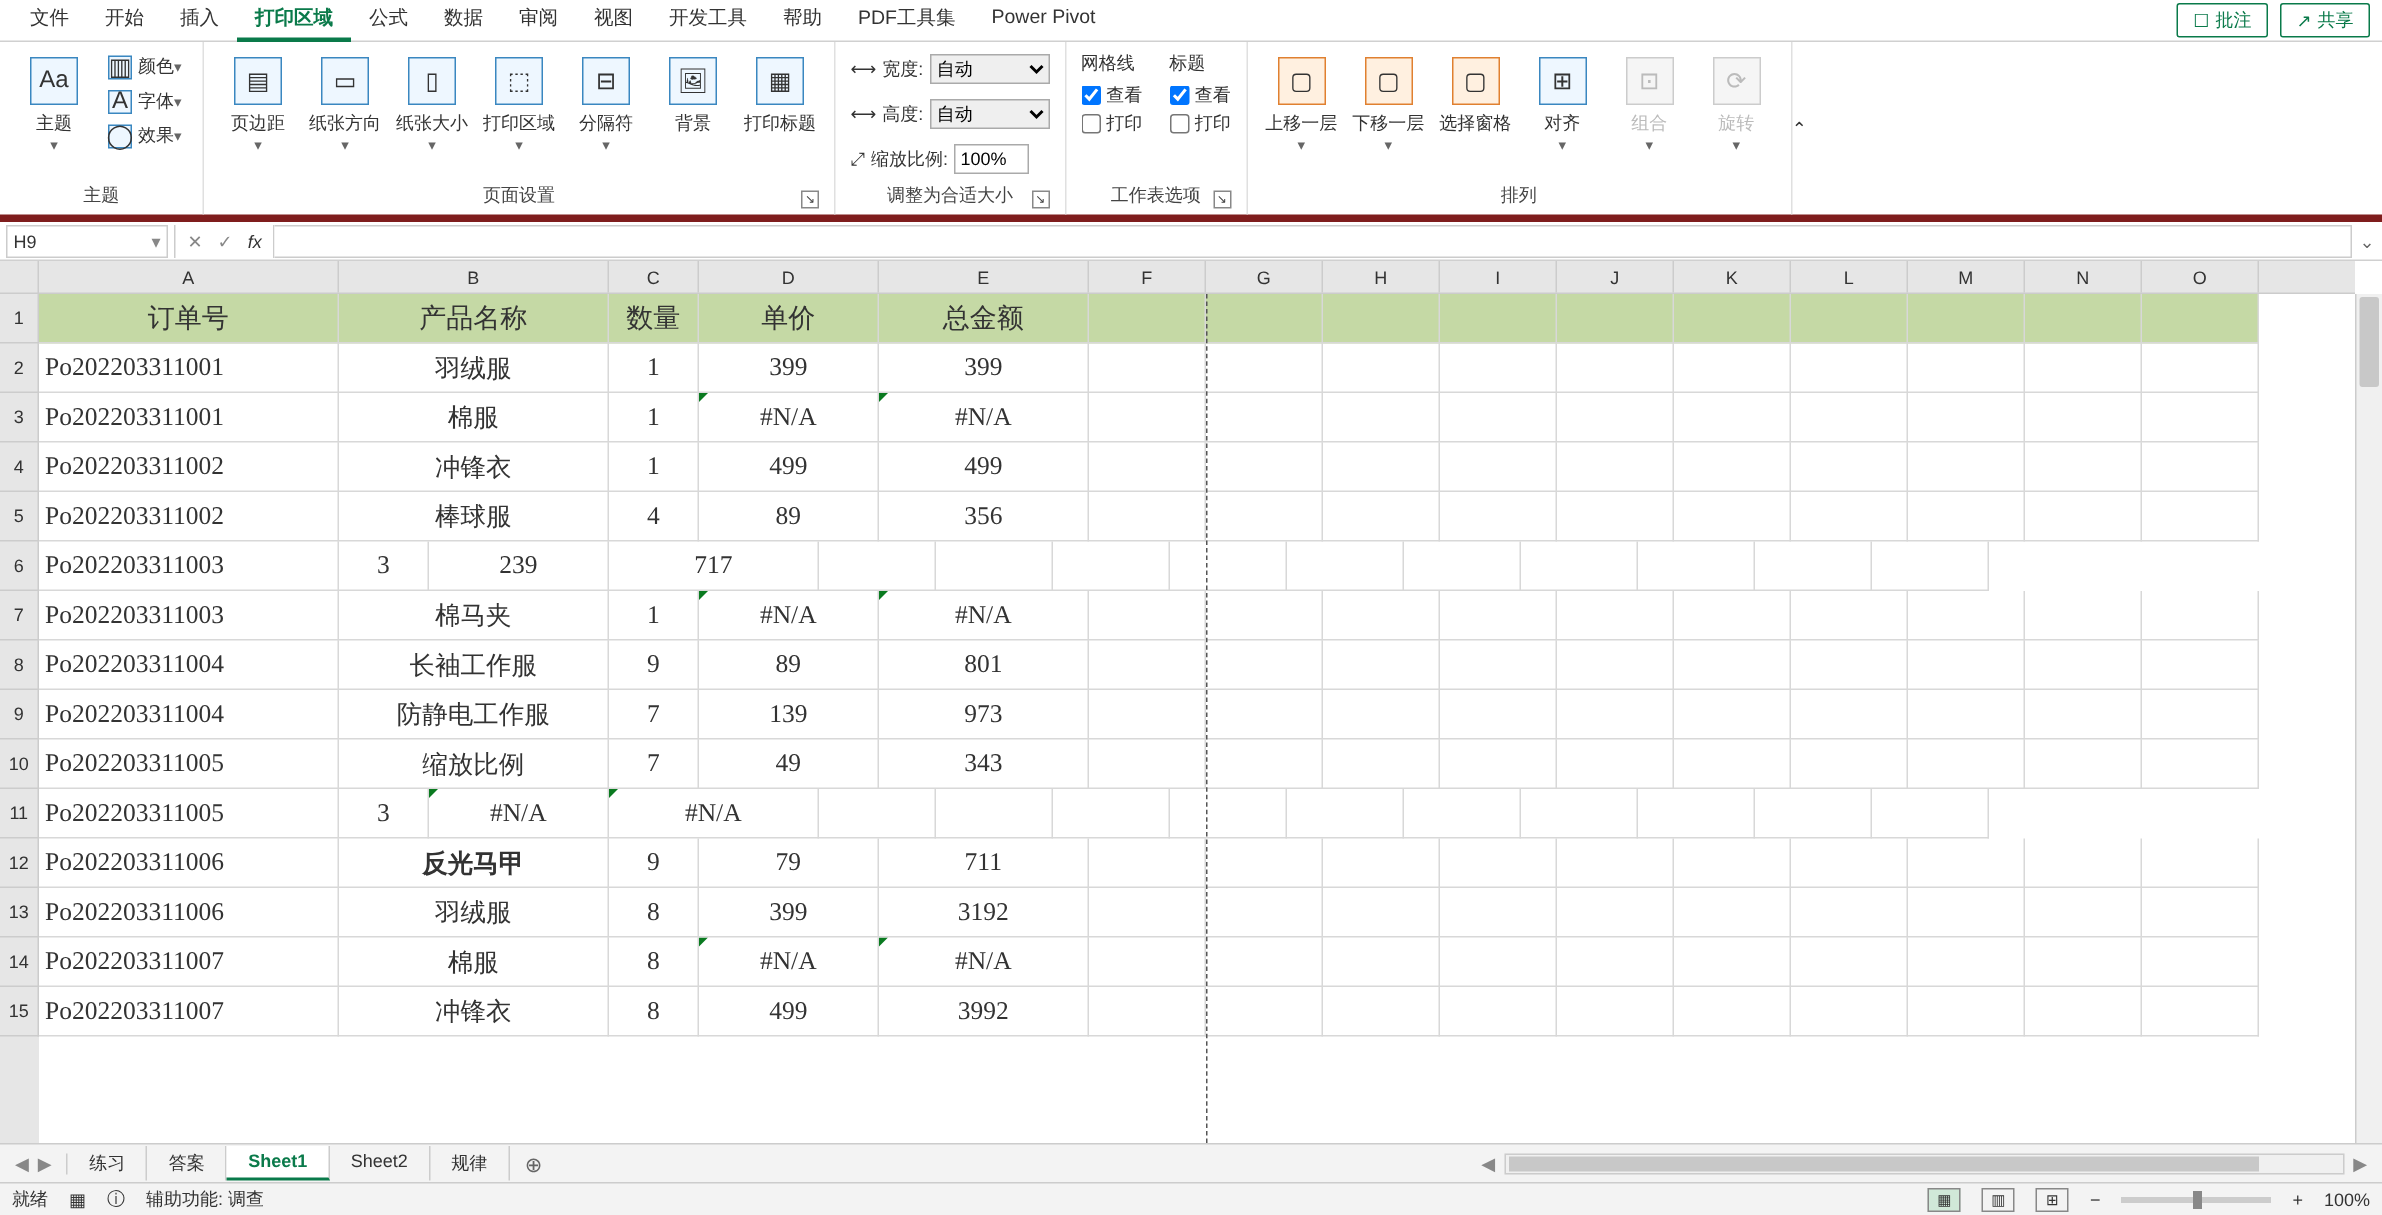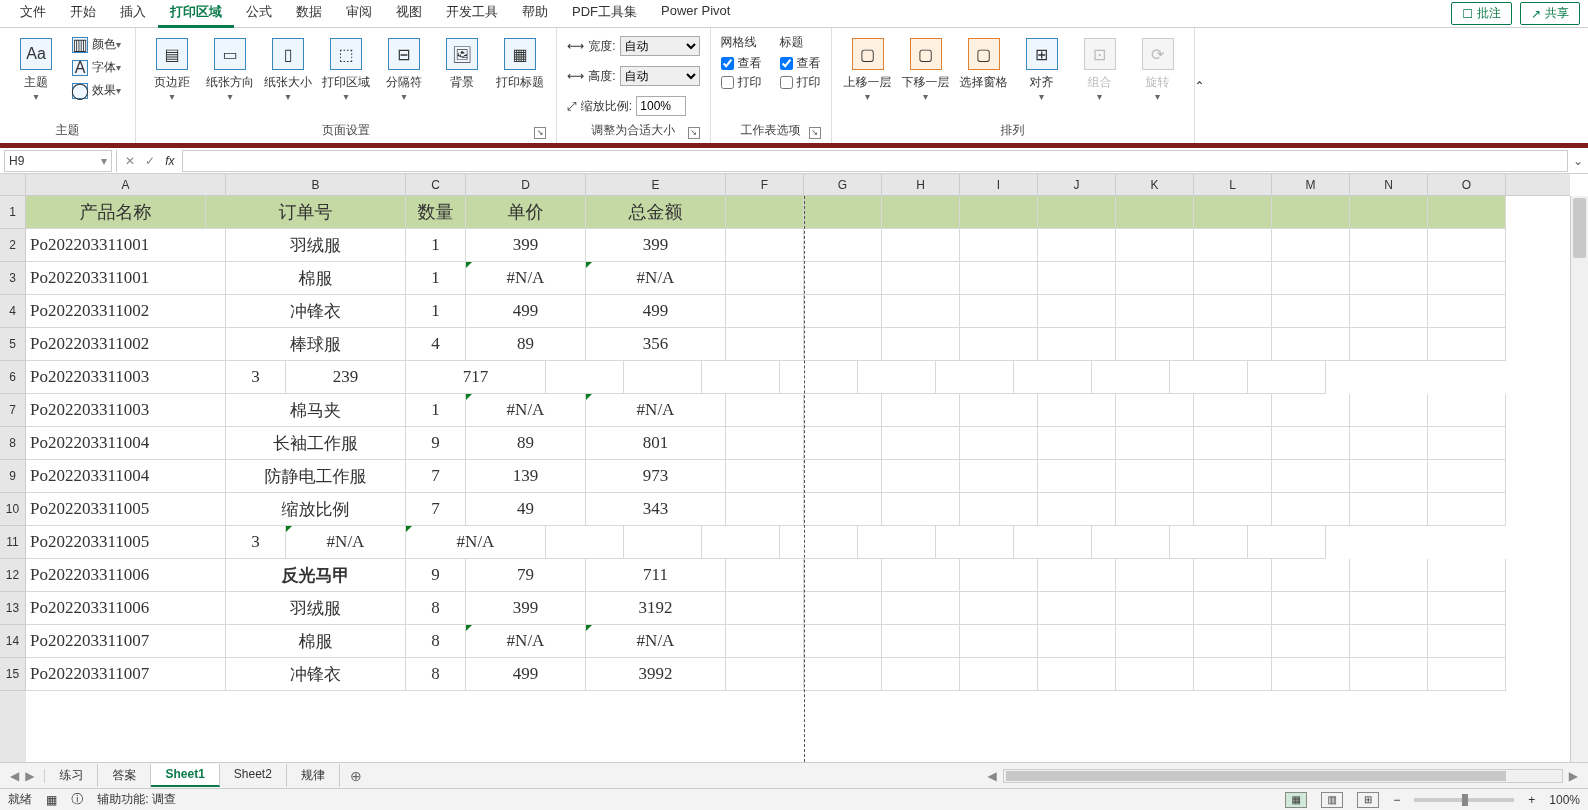--- a/index.html
+++ b/index.html
@@ -297,22 +297,22 @@
       <div class="rowhead" style="height: 33px; line-height: 33px;">10</div>
       <div class="rowhead" style="height: 33px; line-height: 33px;">11</div>
       <div class="rowhead" style="height: 33px; line-height: 33px;">12</div>
       <div class="rowhead" style="height: 33px; line-height: 33px;">13</div>
       <div class="rowhead" style="height: 33px; line-height: 33px;">14</div>
       <div class="rowhead" style="height: 33px; line-height: 33px;">15</div>
     </div>
   <div class="cells" id="cells">
 
   <div class="datarow" style="height: 33px;">
+        <div class="cell header" style="width: 200px; height: 33px;">订单号</div>
         <div class="cell header" style="width: 180px; height: 33px;">产品名称</div>
-        <div class="cell header" style="width: 200px; height: 33px;">订单号</div>
         <div class="cell header" style="width: 60px; height: 33px;">数量</div>
         <div class="cell header" style="width: 120px; height: 33px;">单价</div>
         <div class="cell header" style="width: 140px; height: 33px;">总金额</div>
         <div class="cell header" style="width: 78px; height: 33px;"></div>
         <div class="cell header" style="width: 78px; height: 33px;"></div>
         <div class="cell header" style="width: 78px; height: 33px;"></div>
         <div class="cell header" style="width: 78px; height: 33px;"></div>
         <div class="cell header" style="width: 78px; height: 33px;"></div>
         <div class="cell header" style="width: 78px; height: 33px;"></div>
         <div class="cell header" style="width: 78px; height: 33px;"></div>

